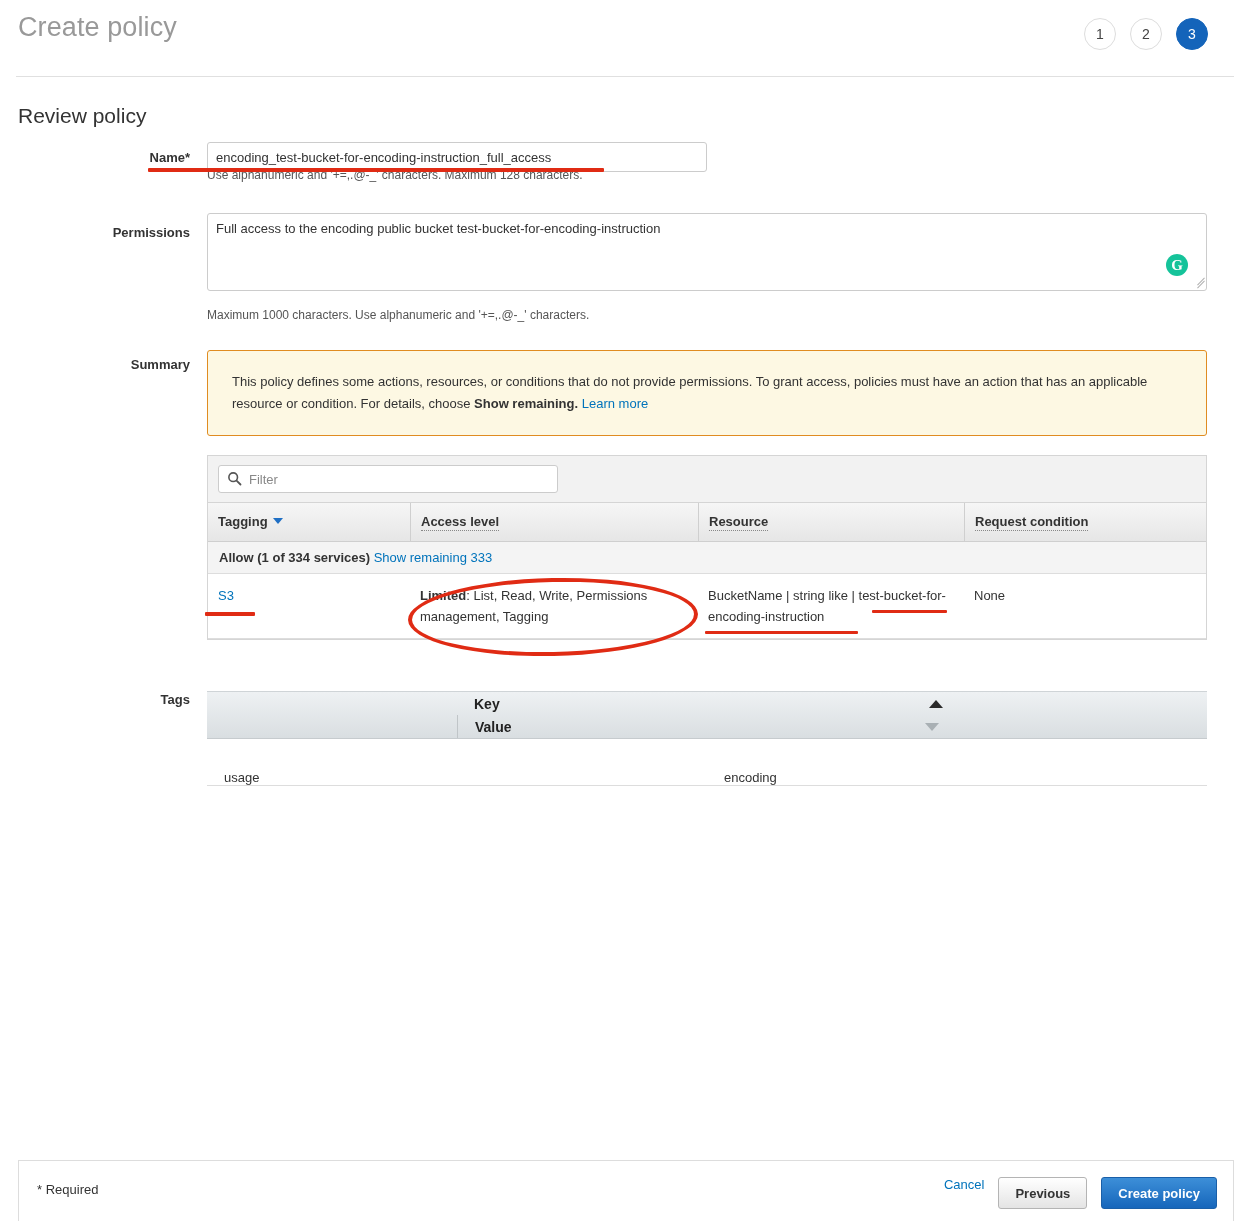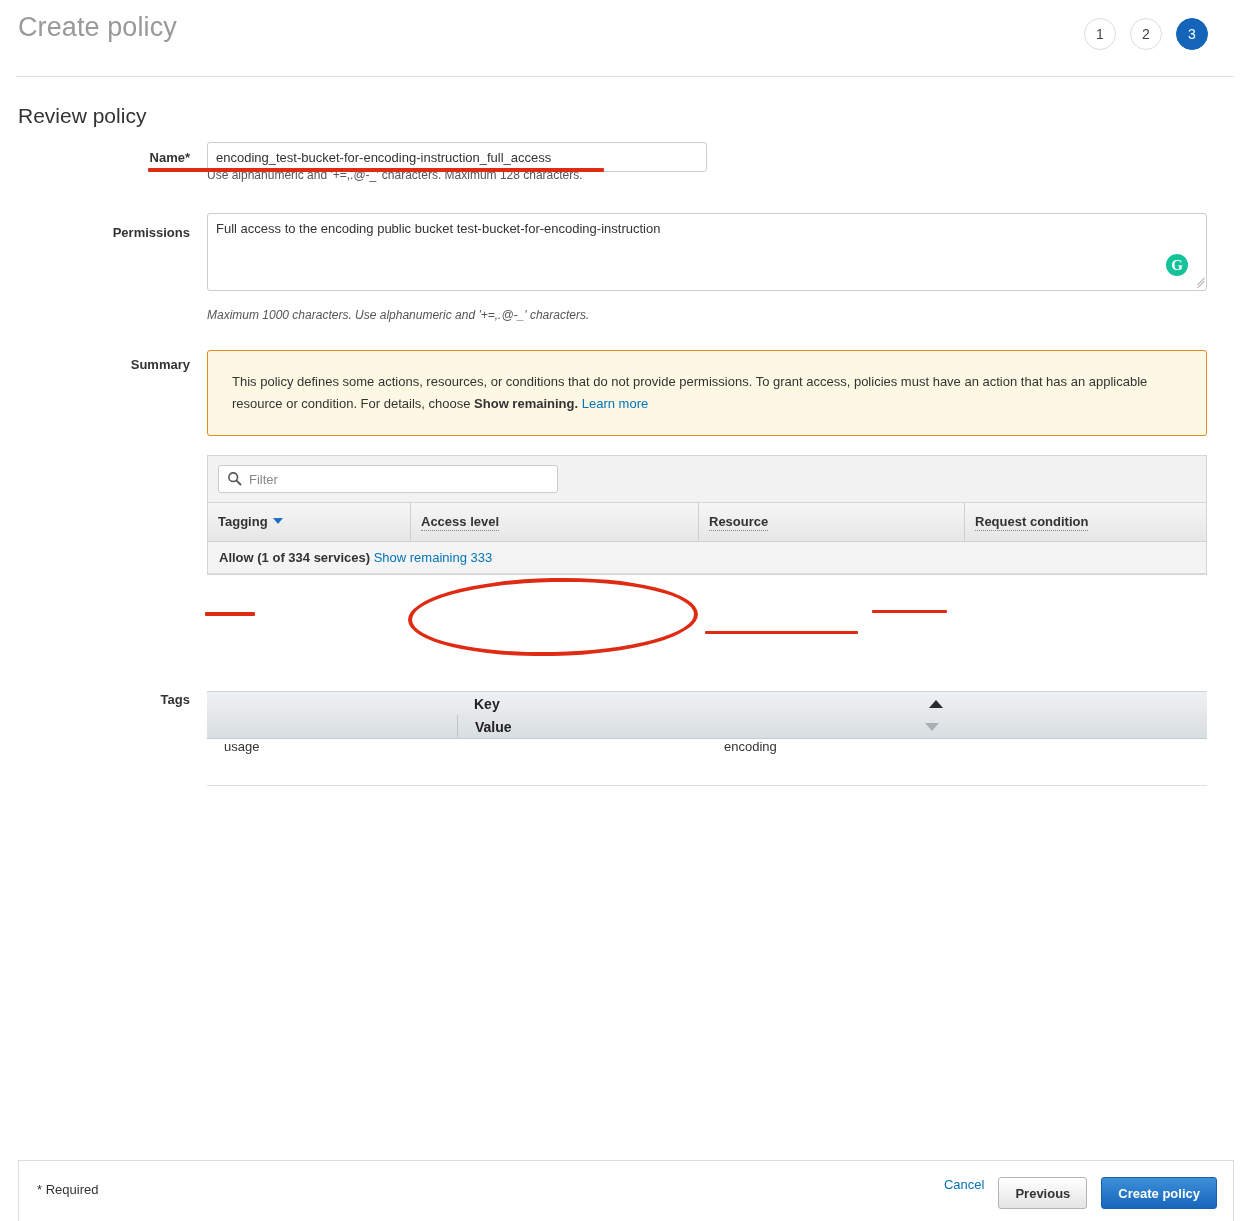--- a/index.html
+++ b/index.html
@@ -141,21 +141,21 @@
     left: 1196px; top: 279px;
     width: 9px; height: 9px;
   }
   #resize-grip span {
     display: block;
     border-bottom: 1px solid #b0b0b0;
     transform: rotate(-45deg);
     width: 10px;
     margin: 2px 0;
   }
-  #description-hint { left: 207px; top: 308px; font-style: italic; }
+  #description-hint { left: 207px; top: 308px; }
 
   
   #summary-label { left: 10px; top: 357px; }
   #summary-alert {
     position: absolute;
     left: 207px; top: 350px;
     width: 1000px;
     box-sizing: border-box;
     border: 1px solid #e08c21;
     border-radius: 3px;
@@ -301,21 +301,21 @@
   }
   .tri-down-outline {
     width: 0; height: 0;
     border-left: 7px solid transparent;
     border-right: 7px solid transparent;
     border-top: 8px solid #a9b0b4;
   }
   #tags-row {
     display: flex;
     height: 46px;
-    align-items: flex-start;
+    align-items: flex-end;
     border-bottom: 1px solid #dddddd;
     background: #ffffff;
   }
   .tag-td {
     box-sizing: border-box;
     width: 500px;
     padding-left: 17px;
     font-size: 13px;
     color: #333333;
   }
@@ -438,20 +438,26 @@
 
   <div id="summary-thead">
     <div class="sum-th col-service"><span>Tagging</span><span id="sort-caret"></span></div>
     <div class="sum-th col-access"><span class="dotted">Access level</span></div>
     <div class="sum-th col-resource"><span class="dotted">Resource</span></div>
     <div class="sum-th col-request"><span class="dotted">Request condition</span></div>
   </div>
 
   <div id="allow-row"><b>Allow (1 of 334 services)</b> <a class="link">Show remaining 333</a></div>
 
+  <div class="sum-row">
+    <div class="sum-td col-service"><a class="link">S3</a></div>
+    <div class="sum-td col-access"><b>Limited</b><span>: List, Read, Write, Permissions management, Tagging</span></div>
+    <div class="sum-td col-resource">BucketName | string like | test-bucket-for-encoding-instruction</div>
+    <div class="sum-td col-request">None</div>
+  </div>
 </div>
 
 <div class="form-label" id="tags-label">Tags</div>
 <div id="tags-table">
   <div id="tags-thead">
     <div class="tag-th tag-th-key">
       <span>Key</span>
       <span class="tri-up"></span>
     </div>
     <div class="tag-th tag-th-value">

